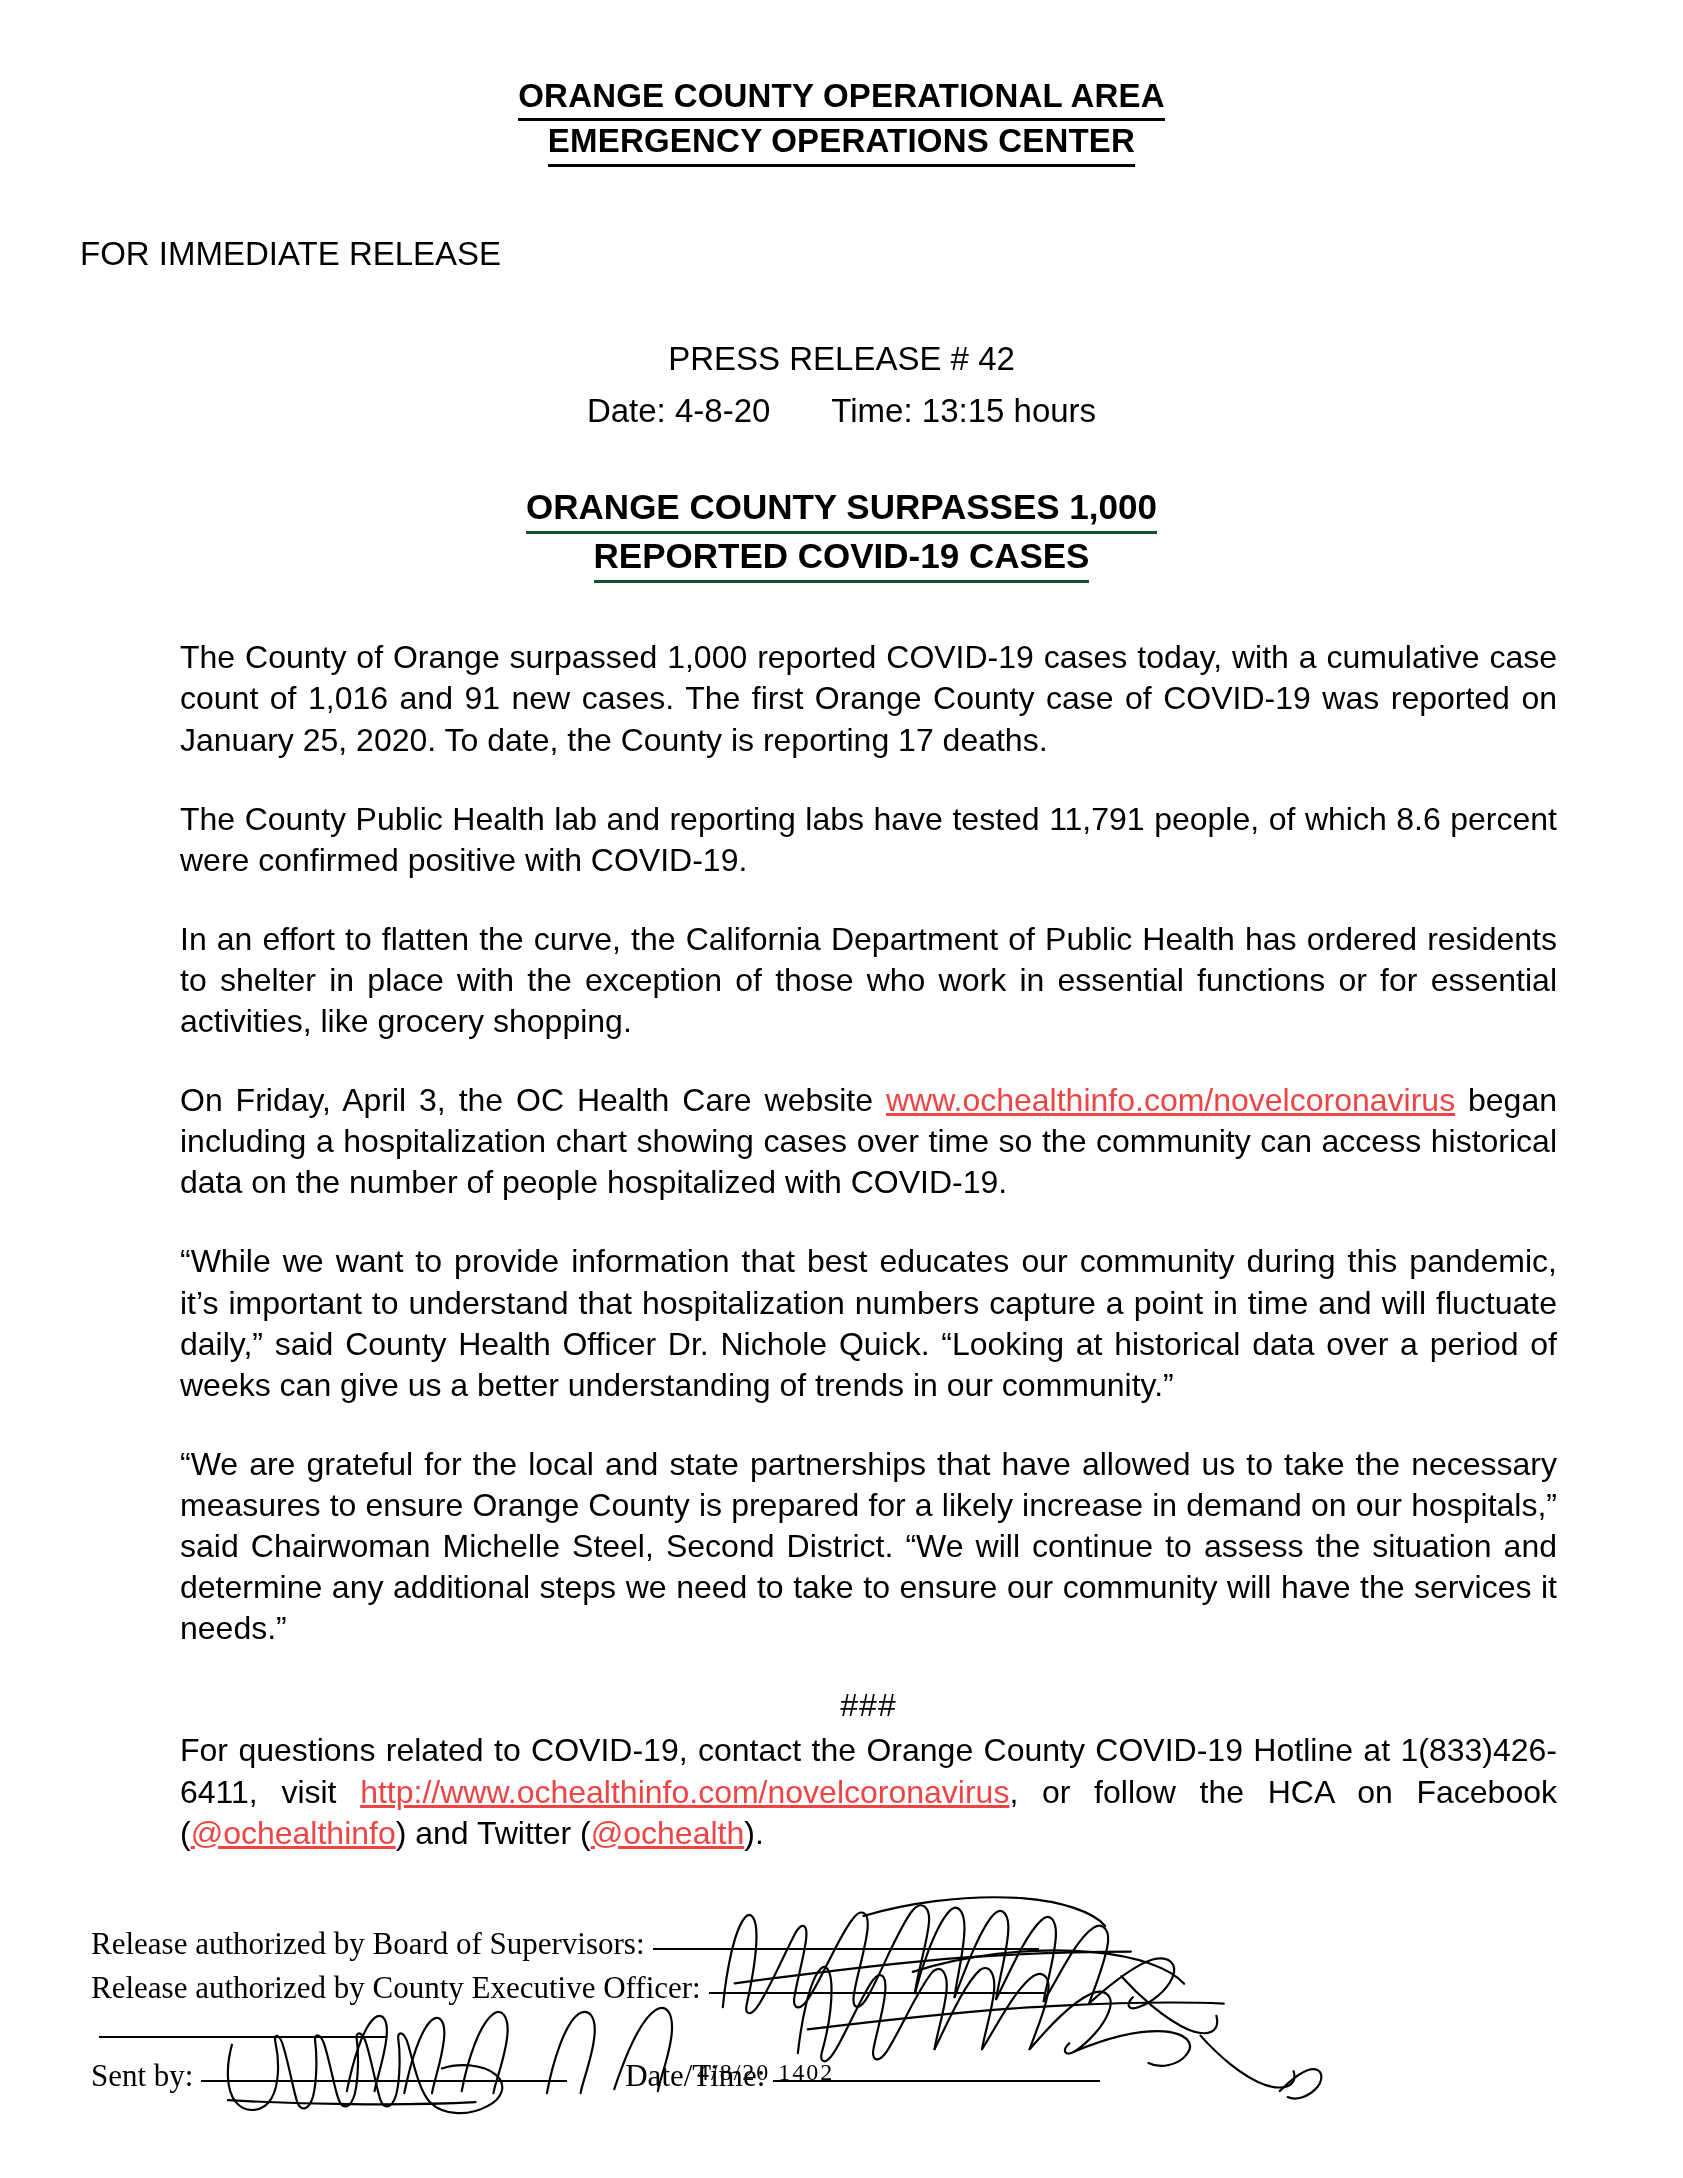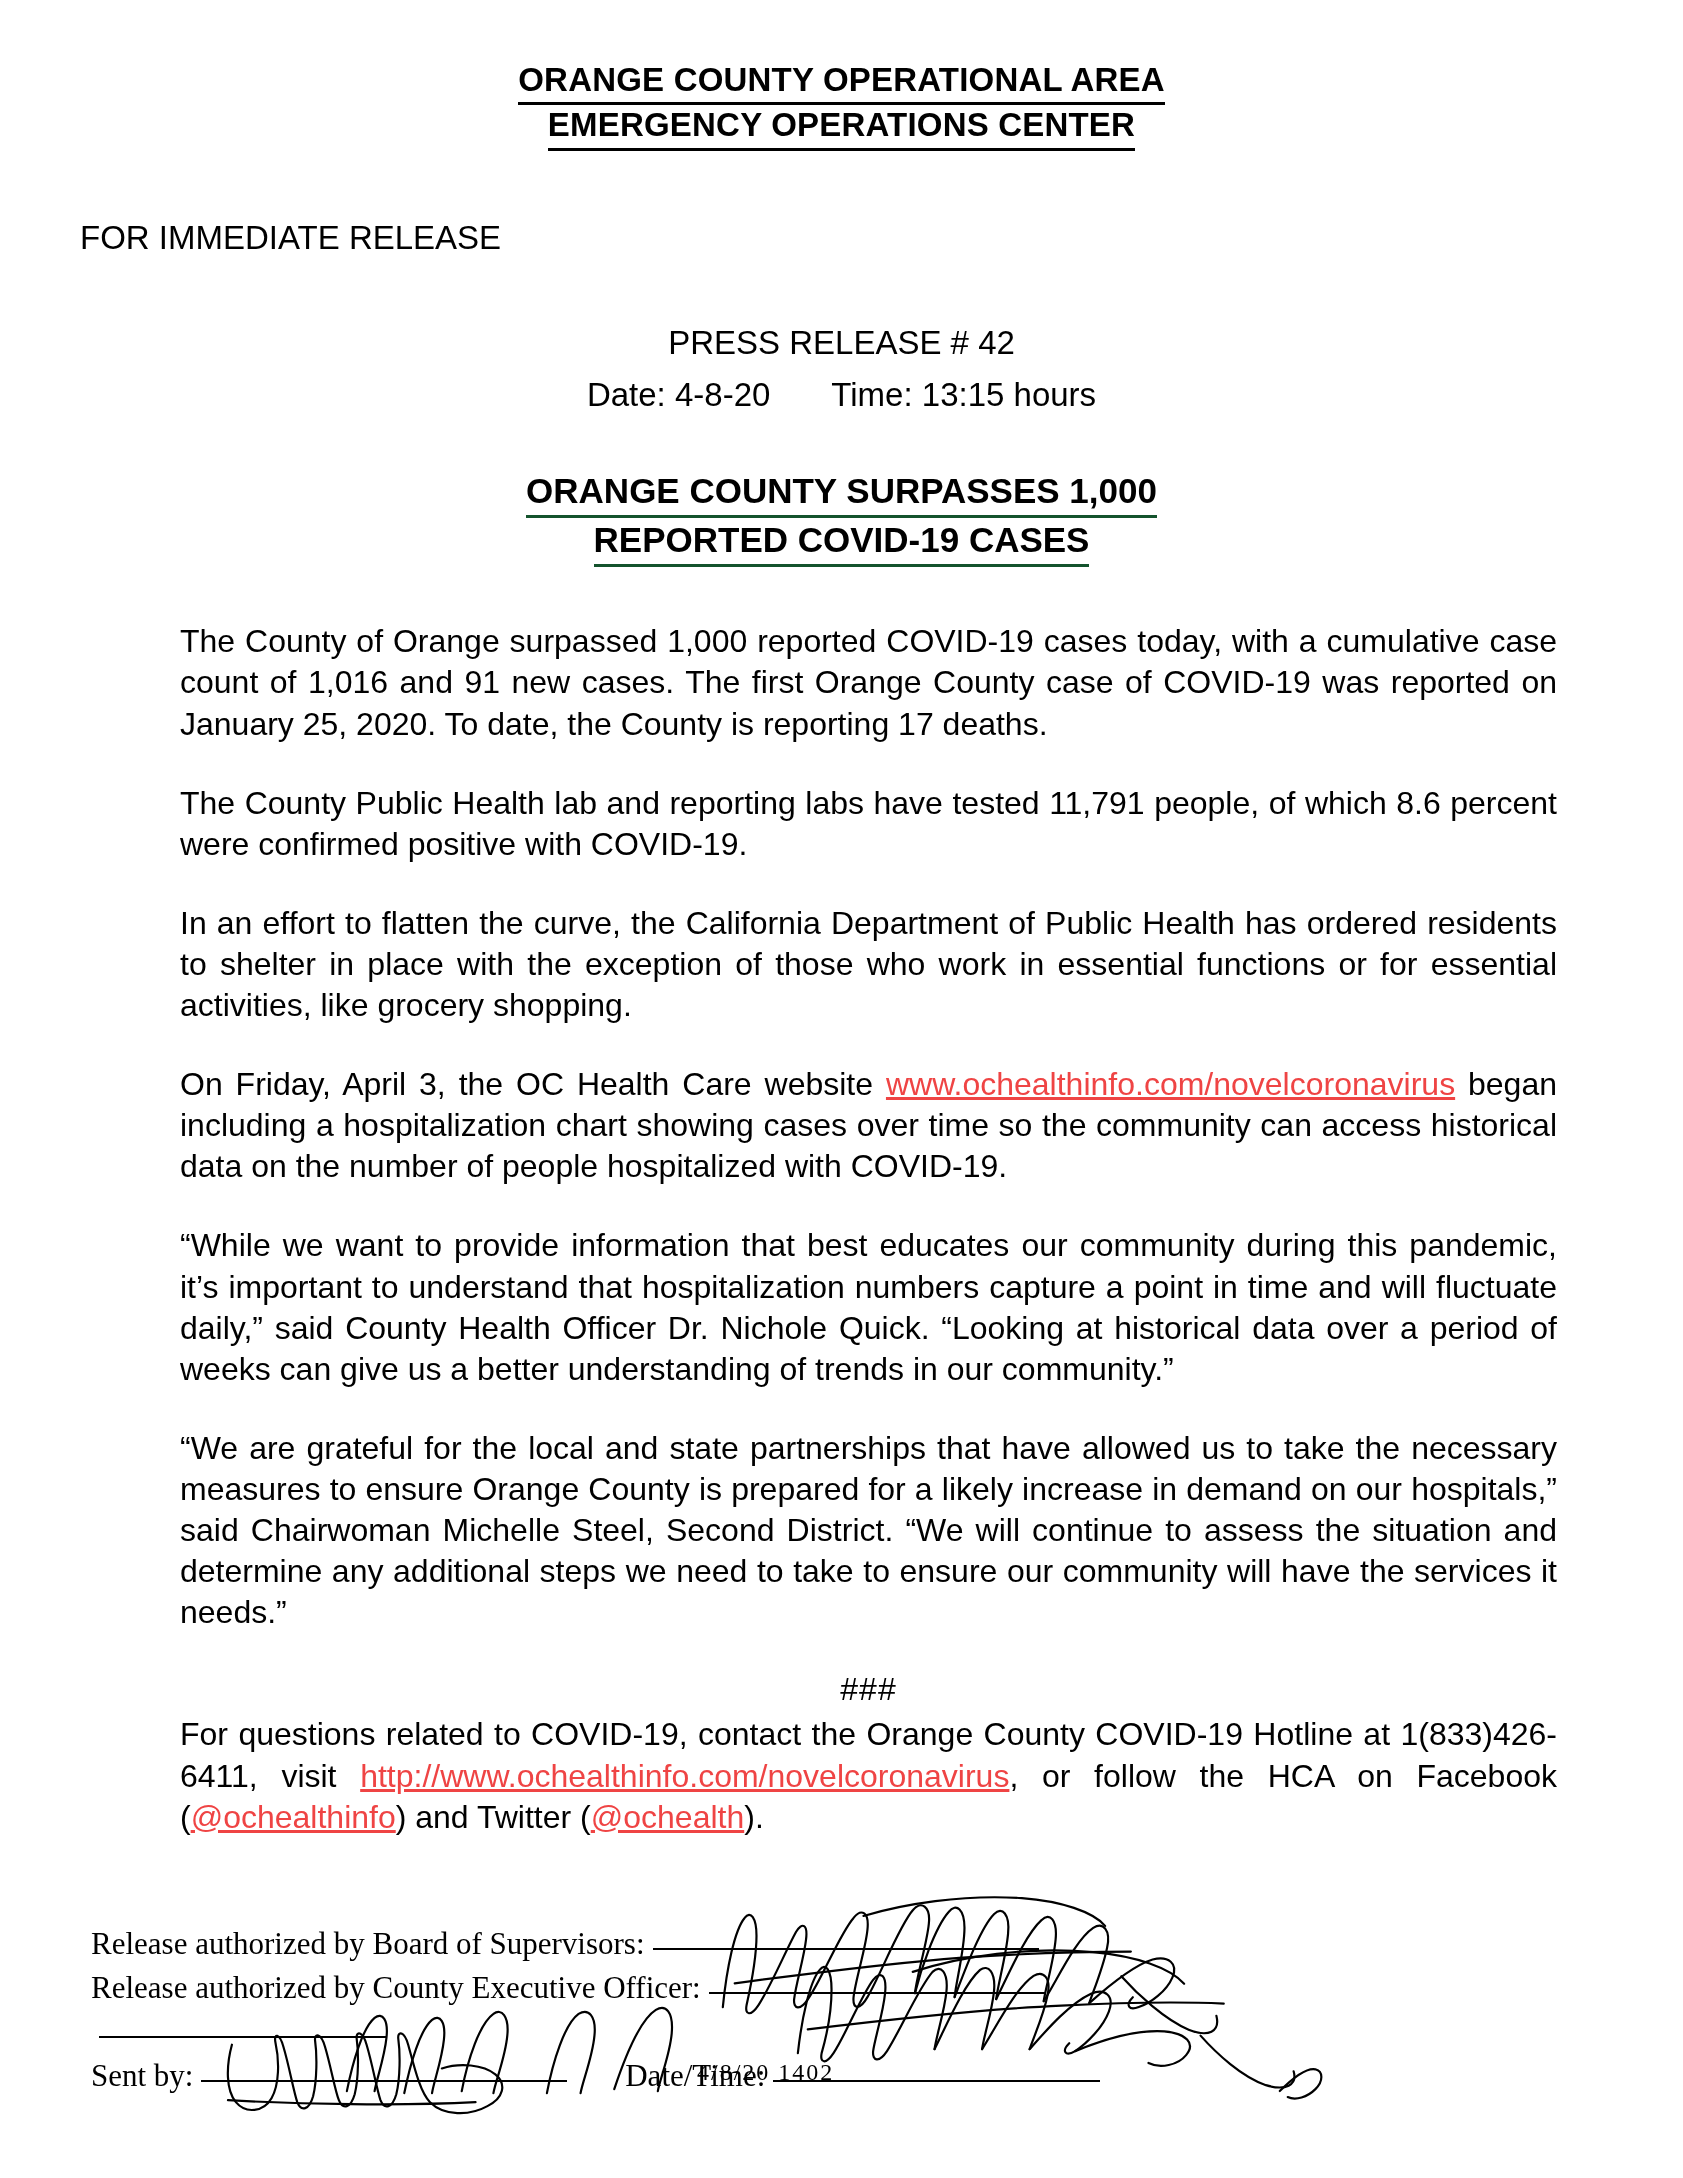--- a/index.html
+++ b/index.html
@@ -19,21 +19,21 @@
   .page {
     position: relative;
     width: 1683px;
     height: 2178px;
     background: #ffffff;
     box-sizing: border-box;
   }
   
   .letterhead {
     text-align: center;
-    padding-top: 60px;
+    padding-top: 76px;
   }
   .letterhead-line {
     font-size: 33px;
     font-weight: bold;
     letter-spacing: 0.2px;
     line-height: 1.22;
   }
   .letterhead-line span {
     border-bottom: 3px solid #000;
     padding-bottom: 2px;

